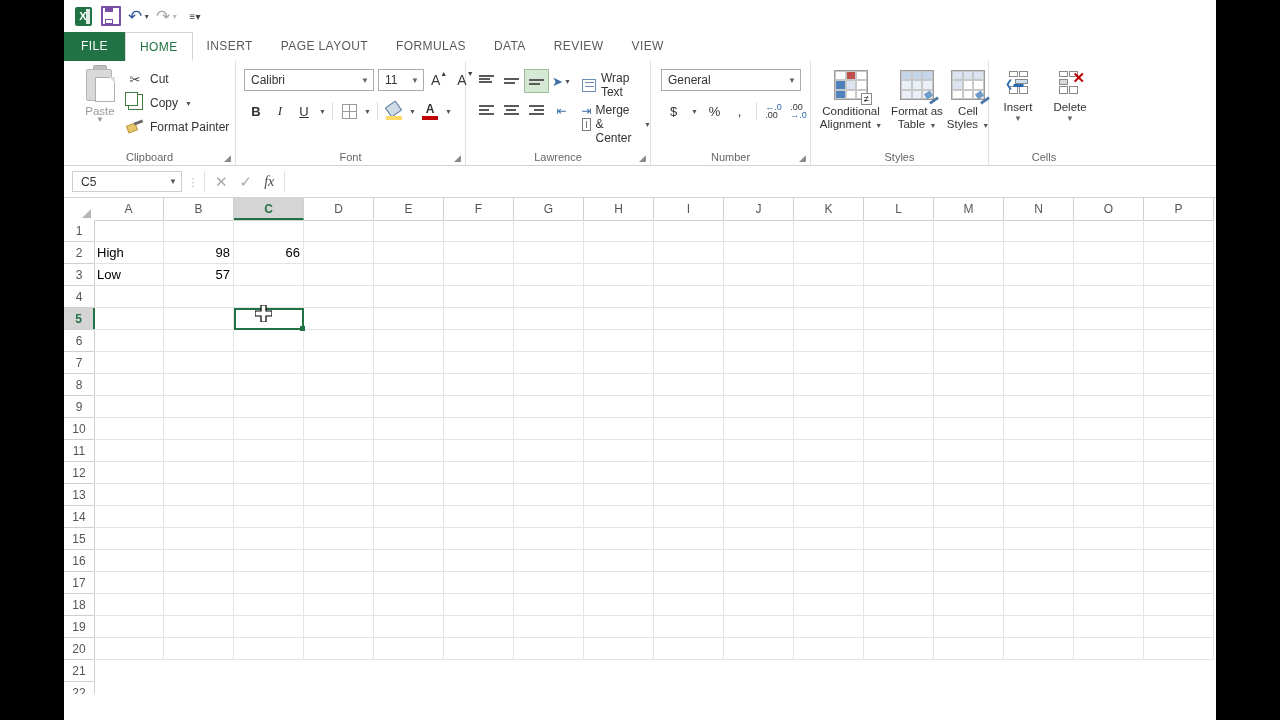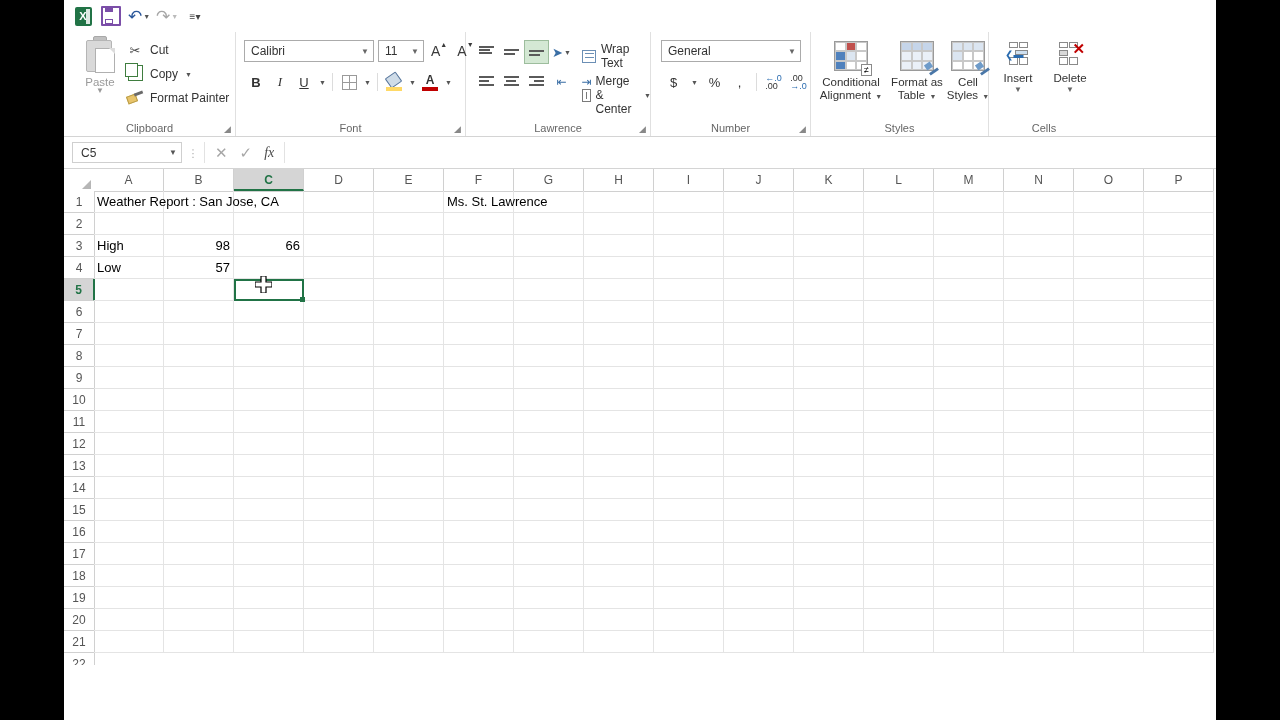--- a/index.html
+++ b/index.html
@@ -181,20 +181,32 @@
       <div class="qat-btn">
           <span class="arrow-r">↷</span>
           <span class="tiny-caret" style="color:#bbb">▼</span>
         </div>
       <div class="qat-btn">
           <span class="qat-more">≡▾</span>
         </div>
     </div>
   </div>
 
+  <div class="tabbar">
+    <div class="tabs">
+      <div class="tab-file">FILE</div>
+      <div class="tab active">HOME</div>
+      <div class="tab">INSERT</div>
+      <div class="tab">PAGE LAYOUT</div>
+      <div class="tab">FORMULAS</div>
+      <div class="tab">DATA</div>
+      <div class="tab">REVIEW</div>
+      <div class="tab">VIEW</div>
+    </div>
+  </div>
 
   <div class="ribbon">
 
     <div class="grp g-clip">
       <div class="paste">
         <div class="clipico">
           <div class="cliptop"></div>
             <div class="clipbody"></div>
             <div class="clippage"></div>
         </div>
@@ -513,38 +525,20 @@
         <div class="rh">16</div>
         <div class="rh">17</div>
         <div class="rh">18</div>
         <div class="rh">19</div>
         <div class="rh">20</div>
         <div class="rh">21</div>
         <div class="rh">22</div>
       </div>
     <div class="cells" id="cells">
         <div class="crow">
-          <div class="cell spill" style="width: 70px;">Weather Report : San Jose, CA</div>
-          <div class="cell" style="width: 70px;"></div>
-          <div class="cell" style="width: 70px;"></div>
-          <div class="cell" style="width: 70px;"></div>
-          <div class="cell" style="width: 70px;"></div>
-          <div class="cell spill" style="width: 70px;">Ms. St. Lawrence</div>
-          <div class="cell" style="width: 70px;"></div>
-          <div class="cell" style="width: 70px;"></div>
-          <div class="cell" style="width: 70px;"></div>
-          <div class="cell" style="width: 70px;"></div>
-          <div class="cell" style="width: 70px;"></div>
-          <div class="cell" style="width: 70px;"></div>
-          <div class="cell" style="width: 70px;"></div>
-          <div class="cell" style="width: 70px;"></div>
-          <div class="cell" style="width: 70px;"></div>
-          <div class="cell" style="width: 70px;"></div>
-        </div>
-        <div class="crow">
           <div class="cell" style="width: 70px;"></div>
           <div class="cell" style="width: 70px;"></div>
           <div class="cell" style="width: 70px;"></div>
           <div class="cell" style="width: 70px;"></div>
           <div class="cell" style="width: 70px;"></div>
           <div class="cell" style="width: 70px;"></div>
           <div class="cell" style="width: 70px;"></div>
           <div class="cell" style="width: 70px;"></div>
           <div class="cell" style="width: 70px;"></div>
           <div class="cell" style="width: 70px;"></div>

